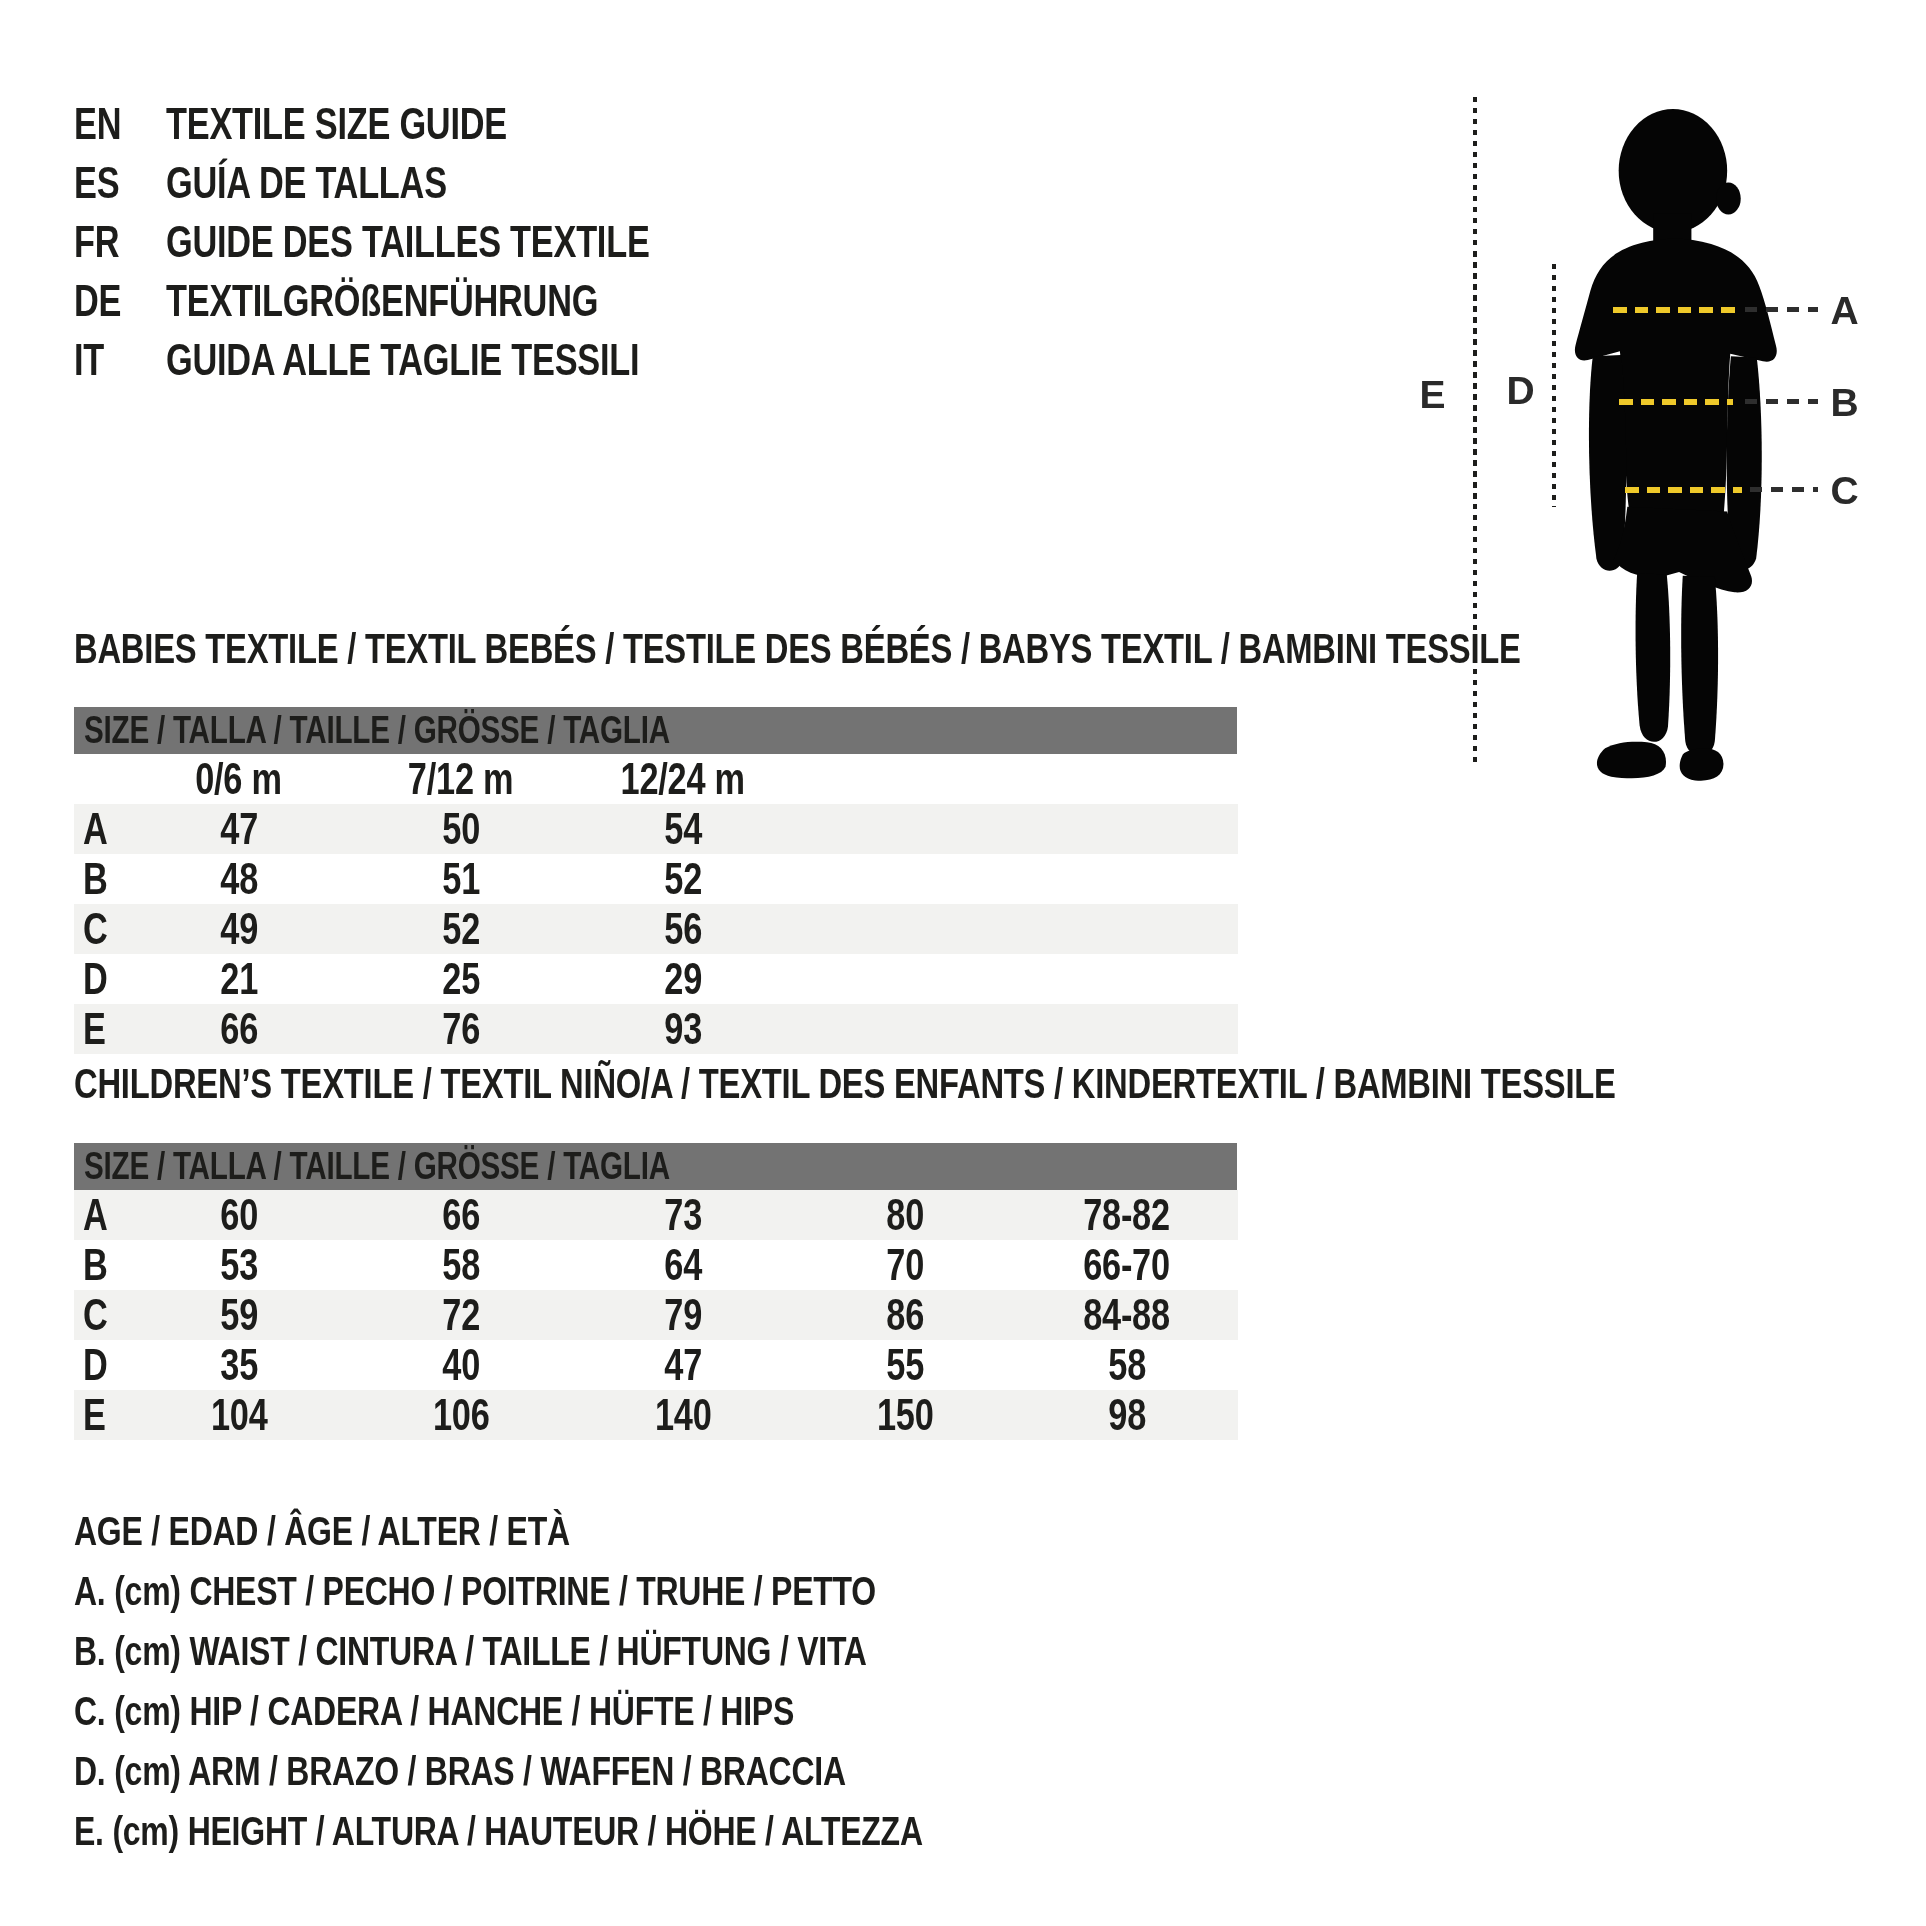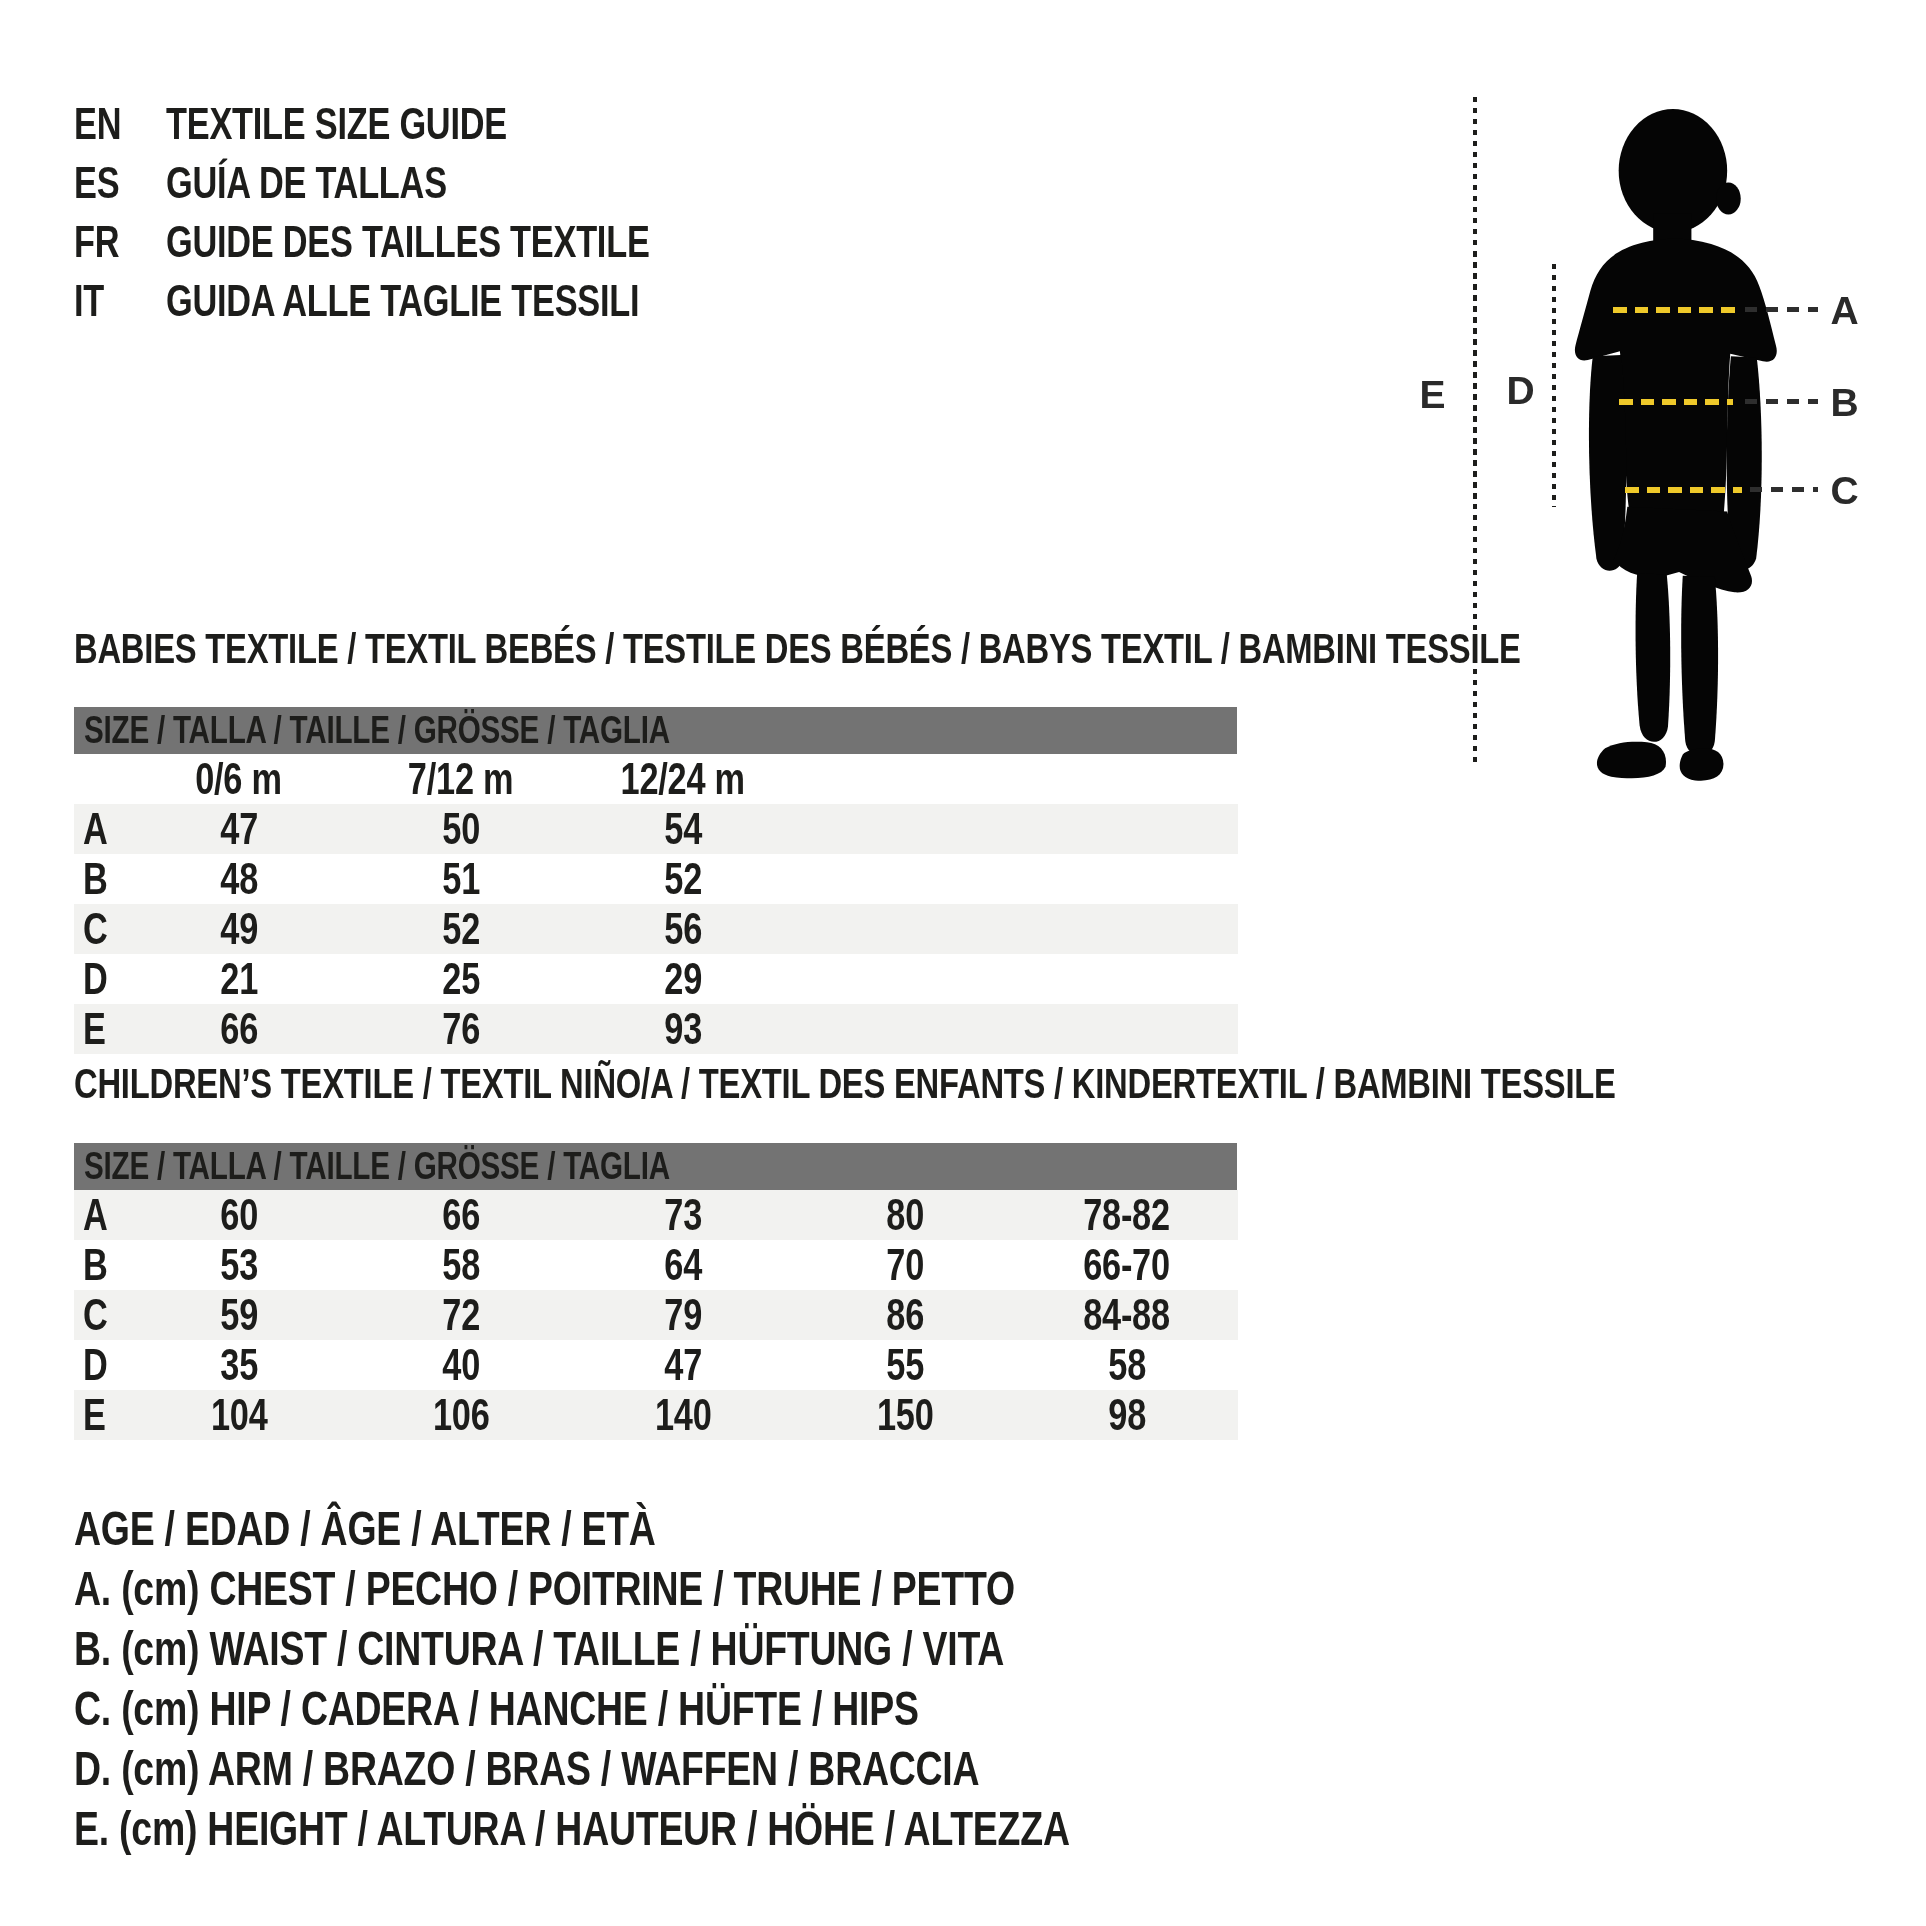--- a/index.html
+++ b/index.html
@@ -25,21 +25,21 @@
   table.size{border-collapse:collapse;table-layout:fixed;width:1163px;font-size:44px;}
   table.size td{padding:0;height:46px;text-align:center;vertical-align:middle;font-weight:bold;}
   table.size td.rowlab{text-align:left;}
   table.size td.rowlab .cx{margin-left:8.6px;}
   tr.stripe td{background:#f2f2f0;}
   col.c-lab{width:54px;}
   col.c-val{width:222px;}
 
   
   #legend{left:74px;top:1501px;}
-  .legend-line{height:60px;display:flex;align-items:flex-start;font-size:48px;font-weight:bold;}
+  .legend-line{height:60px;display:flex;align-items:center;font-size:41px;font-weight:bold;}
 
   
   .dotline-v{width:4.3px;background-image:repeating-linear-gradient(to bottom,#1d1d1b 0 5.5px,transparent 5.5px 11px);}
   .dash-dark{height:5px;background-image:repeating-linear-gradient(to right,#2e2e2e 0 12.3px,transparent 12.3px 21px);}
   .dash-yellow{height:5.5px;background-image:repeating-linear-gradient(to right,#efc92a 0 13.6px,transparent 13.6px 21.6px);}
   .fig-label{font-size:39px;font-weight:bold;color:#2a2a2a;width:43px;text-align:center;line-height:1;}
 </style>
 </head>
 <body>
 
@@ -50,20 +50,24 @@
       <span class="lang-code"><span class="cx cxl">EN</span></span>
       <span class="cx cxl">TEXTILE SIZE GUIDE</span>
     </div>
     <div class="lang-row">
       <span class="lang-code"><span class="cx cxl">ES</span></span>
       <span class="cx cxl">GUÍA DE TALLAS</span>
     </div>
     <div class="lang-row">
       <span class="lang-code"><span class="cx cxl">FR</span></span>
       <span class="cx cxl">GUIDE DES TAILLES TEXTILE</span>
+    </div>
+    <div class="lang-row">
+      <span class="lang-code"><span class="cx cxl">DE</span></span>
+      <span class="cx cxl">TEXTILGRÖßENFÜHRUNG</span>
     </div>
     <div class="lang-row">
       <span class="lang-code"><span class="cx cxl">IT</span></span>
       <span class="cx cxl">GUIDA ALLE TAGLIE TESSILI</span>
     </div>
   </div>
 
   <div class="abs dotline-v" style="left:1473px;top:97px;height:670px;"></div>
   <div class="abs fig-label" style="left:1411px;top:375px;">E</div>
 

